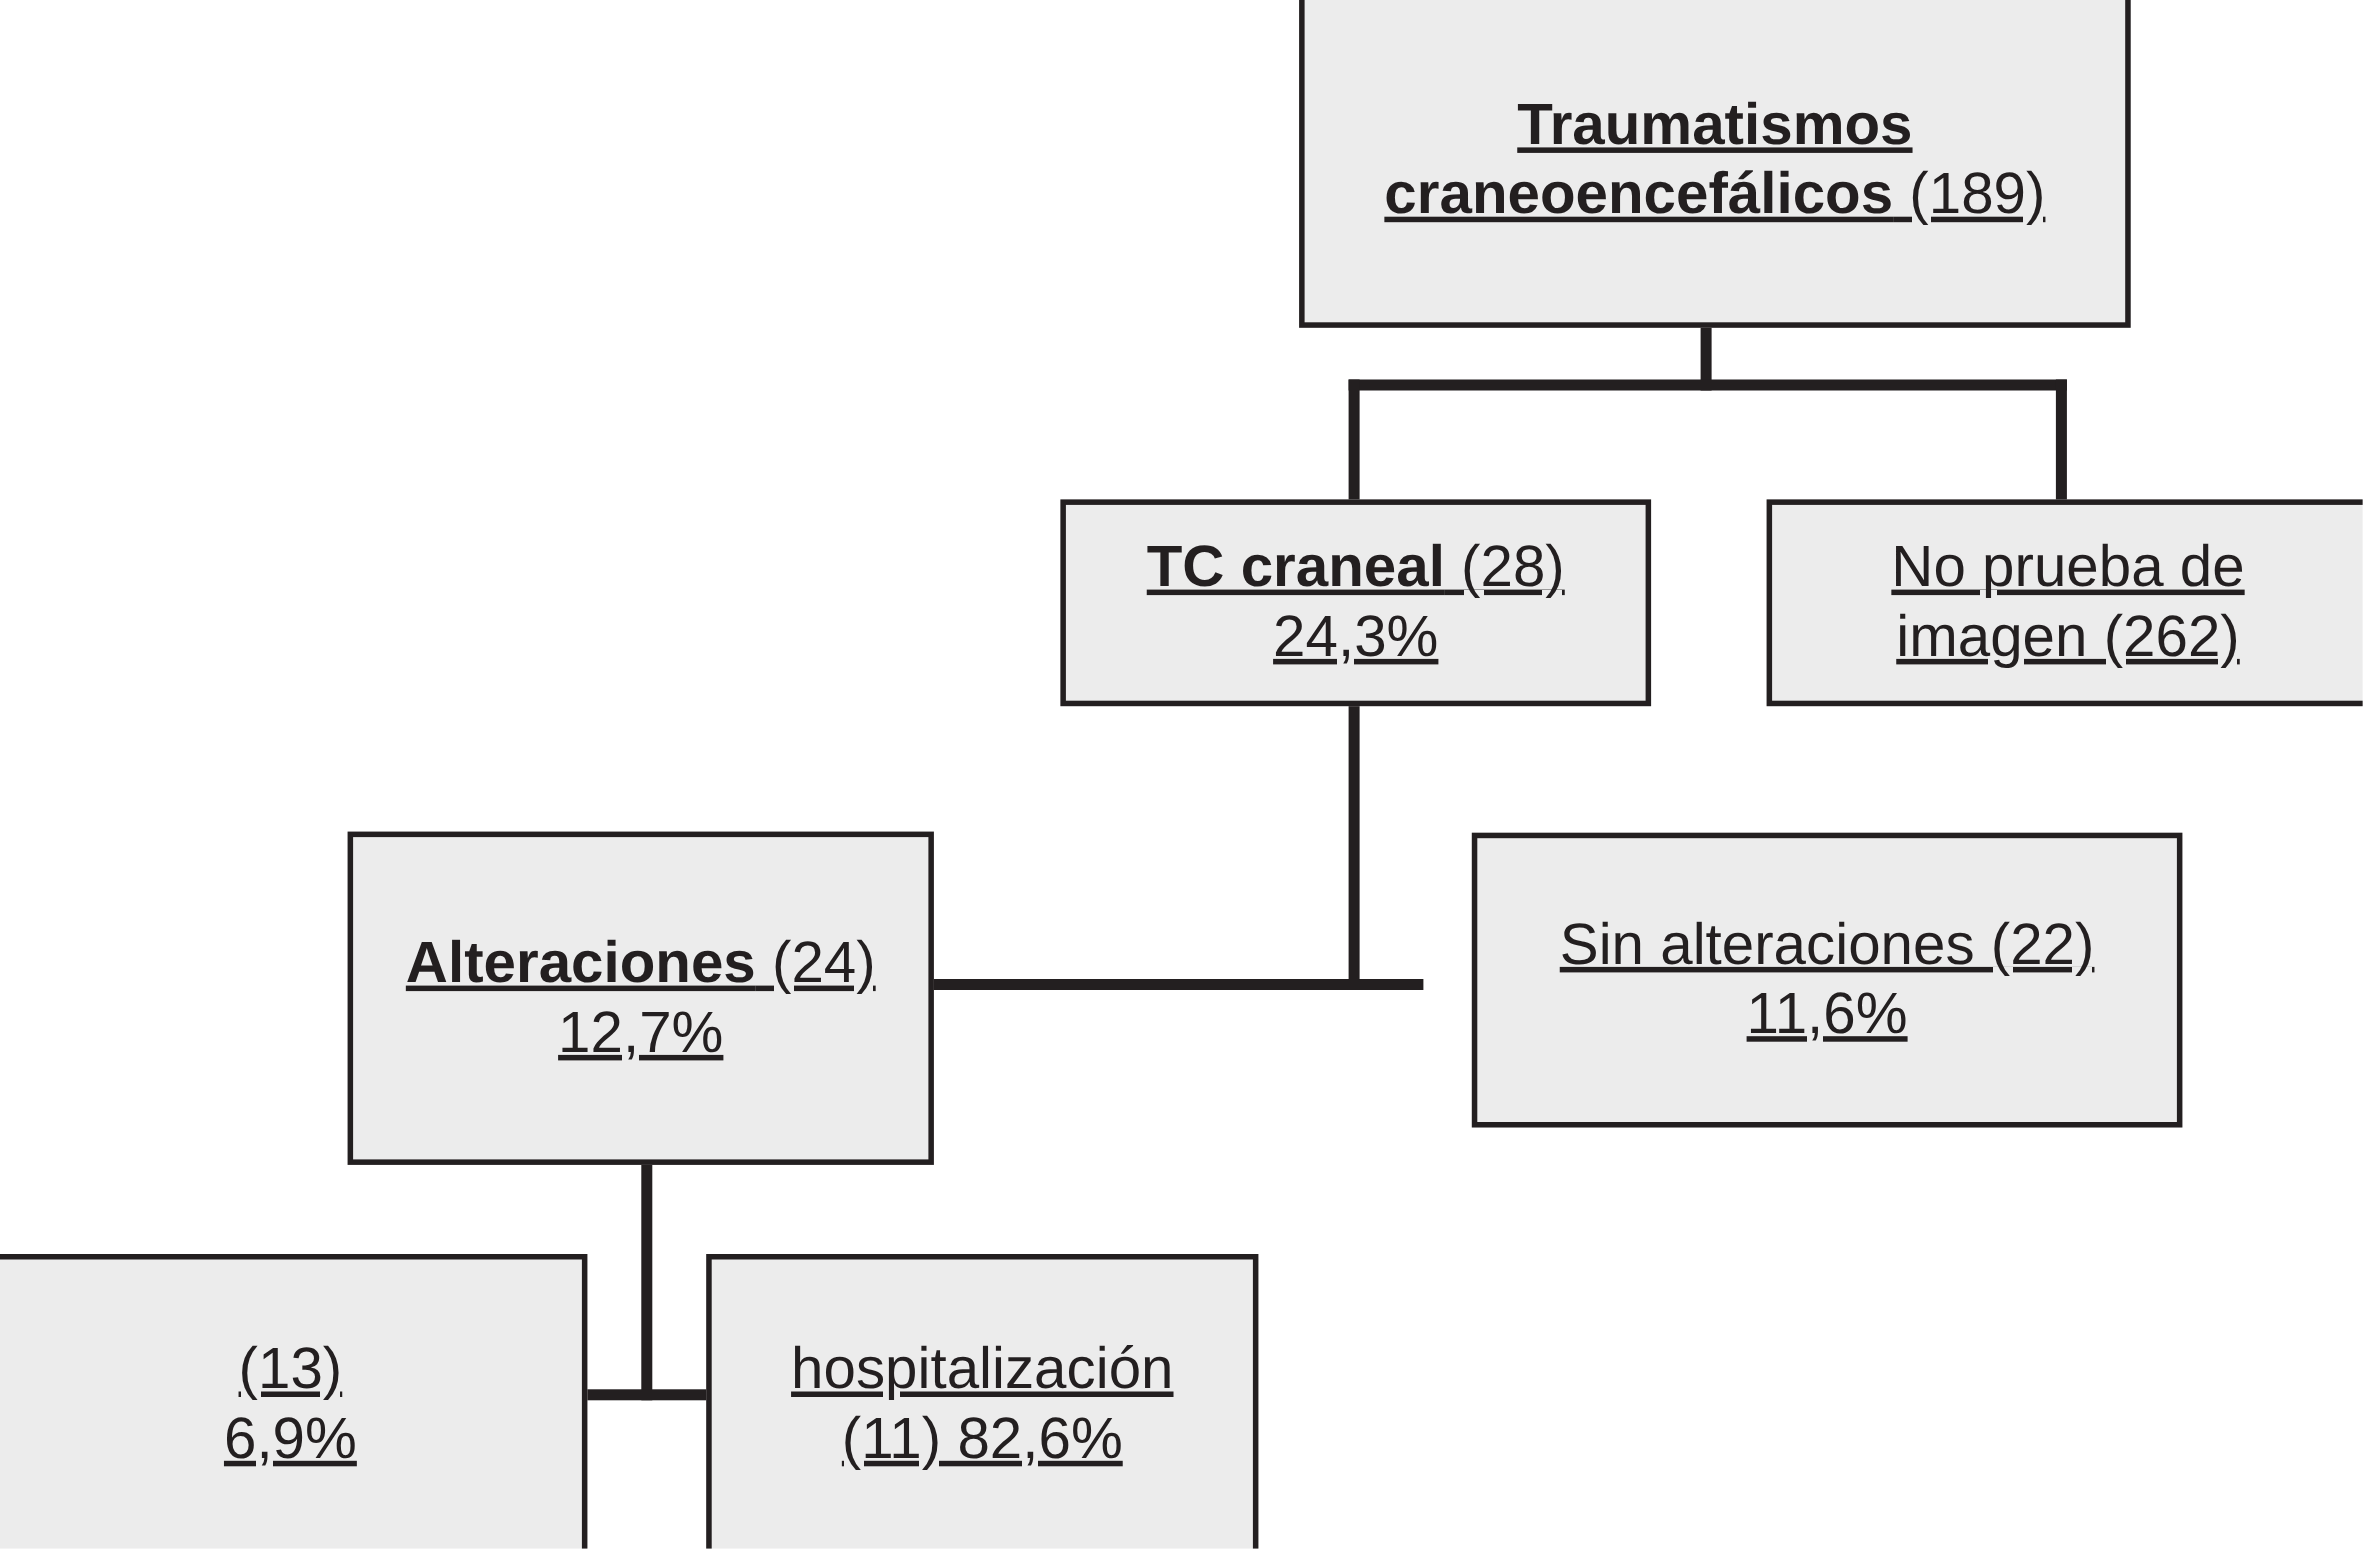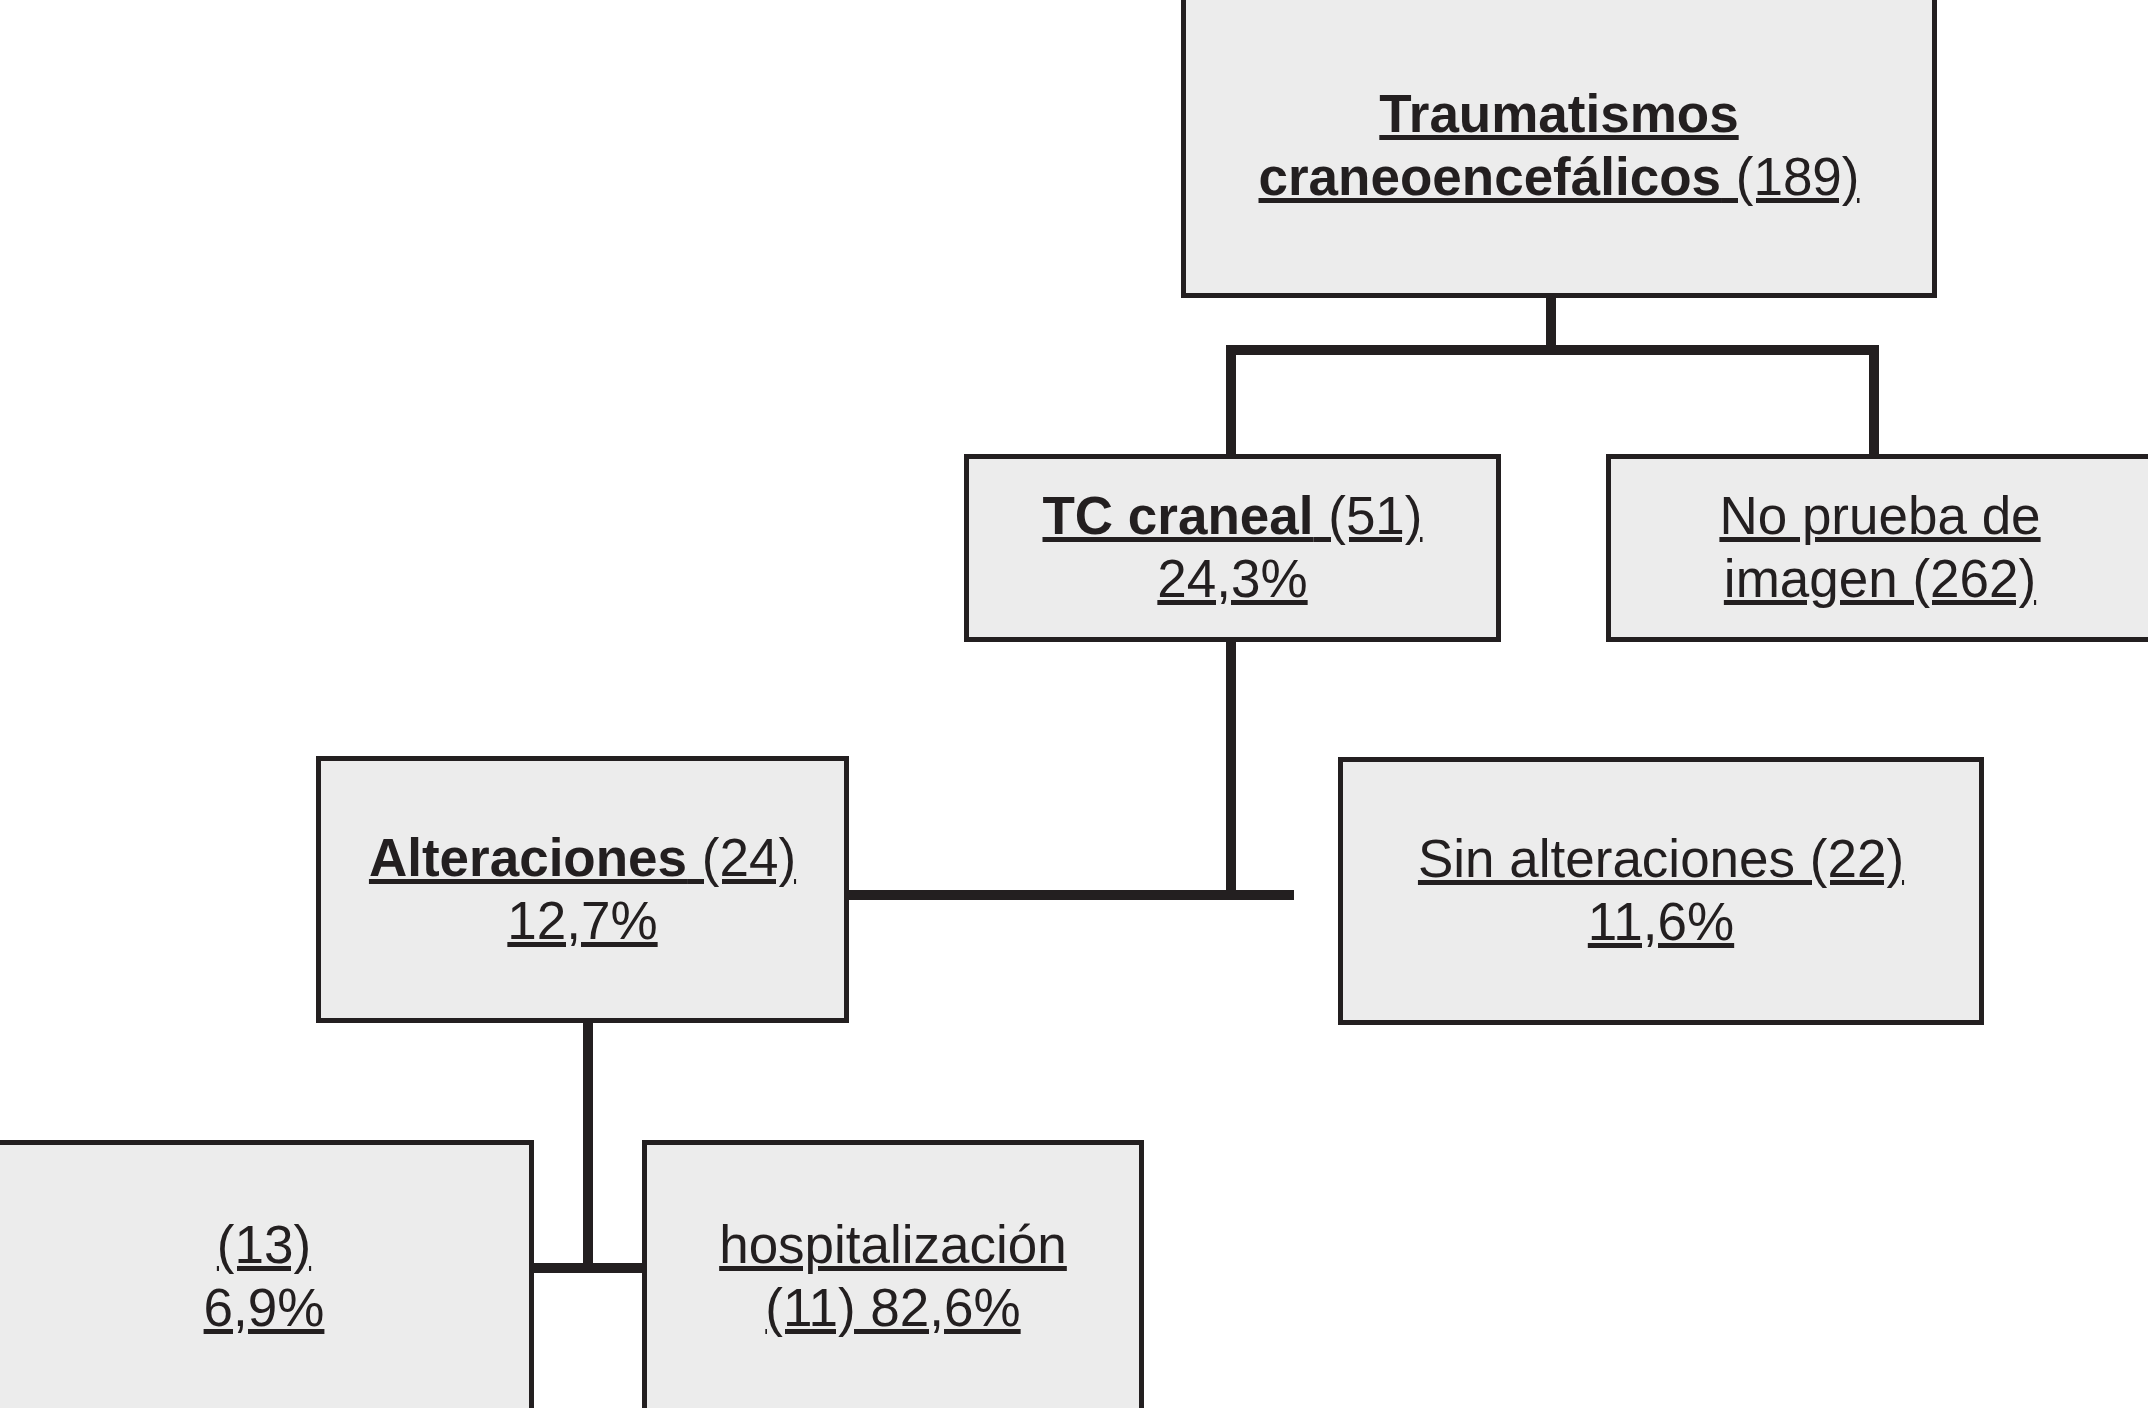--- a/index.html
+++ b/index.html
@@ -39,21 +39,21 @@
   .node .b { font-weight: 700; }
   .conn {
     position: absolute;
     background: #231f20;
     z-index: 1;
   }
   
   #node-root        { left: 1181px; top: -6px;   width: 756px; height: 304px; }
   #node-tc          { left: 964px;  top: 454px;  width: 537px; height: 188px; }
   #node-noimg       { left: 1606px; top: 454px;  width: 548px; height: 188px; }
-  #node-alter       { left: 316px;  top: 756px;  width: 533px; height: 267px; }
+  #node-alter       { left: 316px;  top: 756px;  width: 533px; height: 303px; }
   #node-sinalter    { left: 1290px; top: 757px;  width: 646px; height: 268px; margin-left: 48px; }
   #node-ucip        { left: -6px;   top: 1140px; width: 540px; height: 274px; }
   #node-planta      { left: 642px;  top: 1140px; width: 502px; height: 274px; }
 
   
   
   #conn-root-stem   { left: 1546px; top: 293px; width: 10px; height: 62px; }
   #conn-split-bar   { left: 1226px; top: 345px; width: 653px; height: 10px; }
   #conn-drop-left   { left: 1226px; top: 345px; width: 10px; height: 114px; }
   #conn-drop-right  { left: 1869px; top: 345px; width: 10px; height: 114px; }
@@ -79,21 +79,21 @@
 
   <div class="conn" id="conn-alt-stem"></div>
   <div class="conn" id="conn-alt-bar"></div>
 
   <div class="node" id="node-root">
     <span class="ln"><span class="b">Traumatismos</span></span>
     <span class="ln"><span class="b">craneoencefálicos</span><span> (189)</span></span>
   </div>
 
   <div class="node" id="node-tc">
-    <span class="ln"><span class="b">TC craneal</span><span> (51)</span></span>
+    <span class="ln"><span class="b">TC craneal</span><span> (28)</span></span>
     <span class="ln">24,3%</span>
   </div>
 
   <div class="node" id="node-noimg">
     <span class="ln">No prueba de</span>
     <span class="ln">imagen (262)</span>
   </div>
 
   <div class="node" id="node-alter">
     <span class="ln"><span class="b">Alteraciones</span><span> (24)</span></span>

